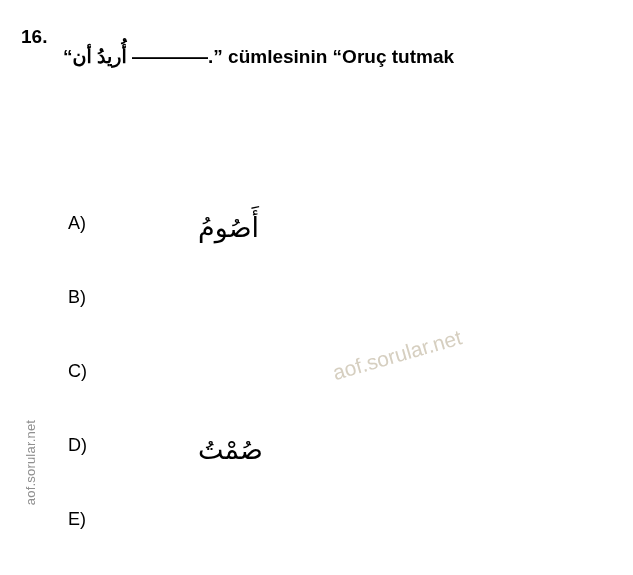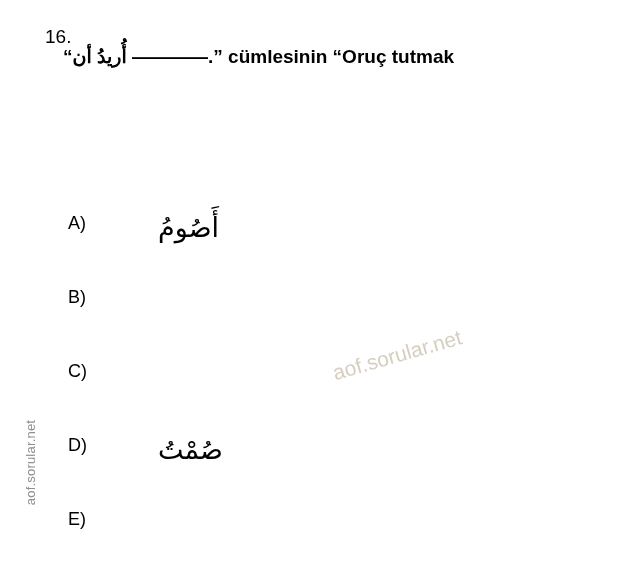--- a/index.html
+++ b/index.html
@@ -50,23 +50,22 @@
     transform-origin: left top;
     white-space: nowrap;
     font-family: "Liberation Sans", sans-serif;
   }
 
   .q-number {
     position: absolute;
     left: 21px;
     top: 26px;
     font-size: 19px;
-    font-weight: normal;
+    font-weight: bold;
     letter-spacing: 0px;
-    margin-left: 24px;
   }
 
   .stem {
     position: absolute;
     left: 63px;
     top: 41px;
     width: 553px;
     font-size: 19px;
     font-weight: bold;
     line-height: 32px;
@@ -82,20 +81,21 @@
   }
   .stem .line.first {
     text-align-last: left;
   }
 
   .arabic {
     font-family: "DejaVu Sans", sans-serif;
     direction: rtl;
     unicode-bidi: embed;
     font-weight: normal;
+    margin-left: 40px;
   }
 
   .options {
     position: absolute;
     left: 63px;
     top: 200px;
     width: 400px;
   }
   .option {
     position: relative;

